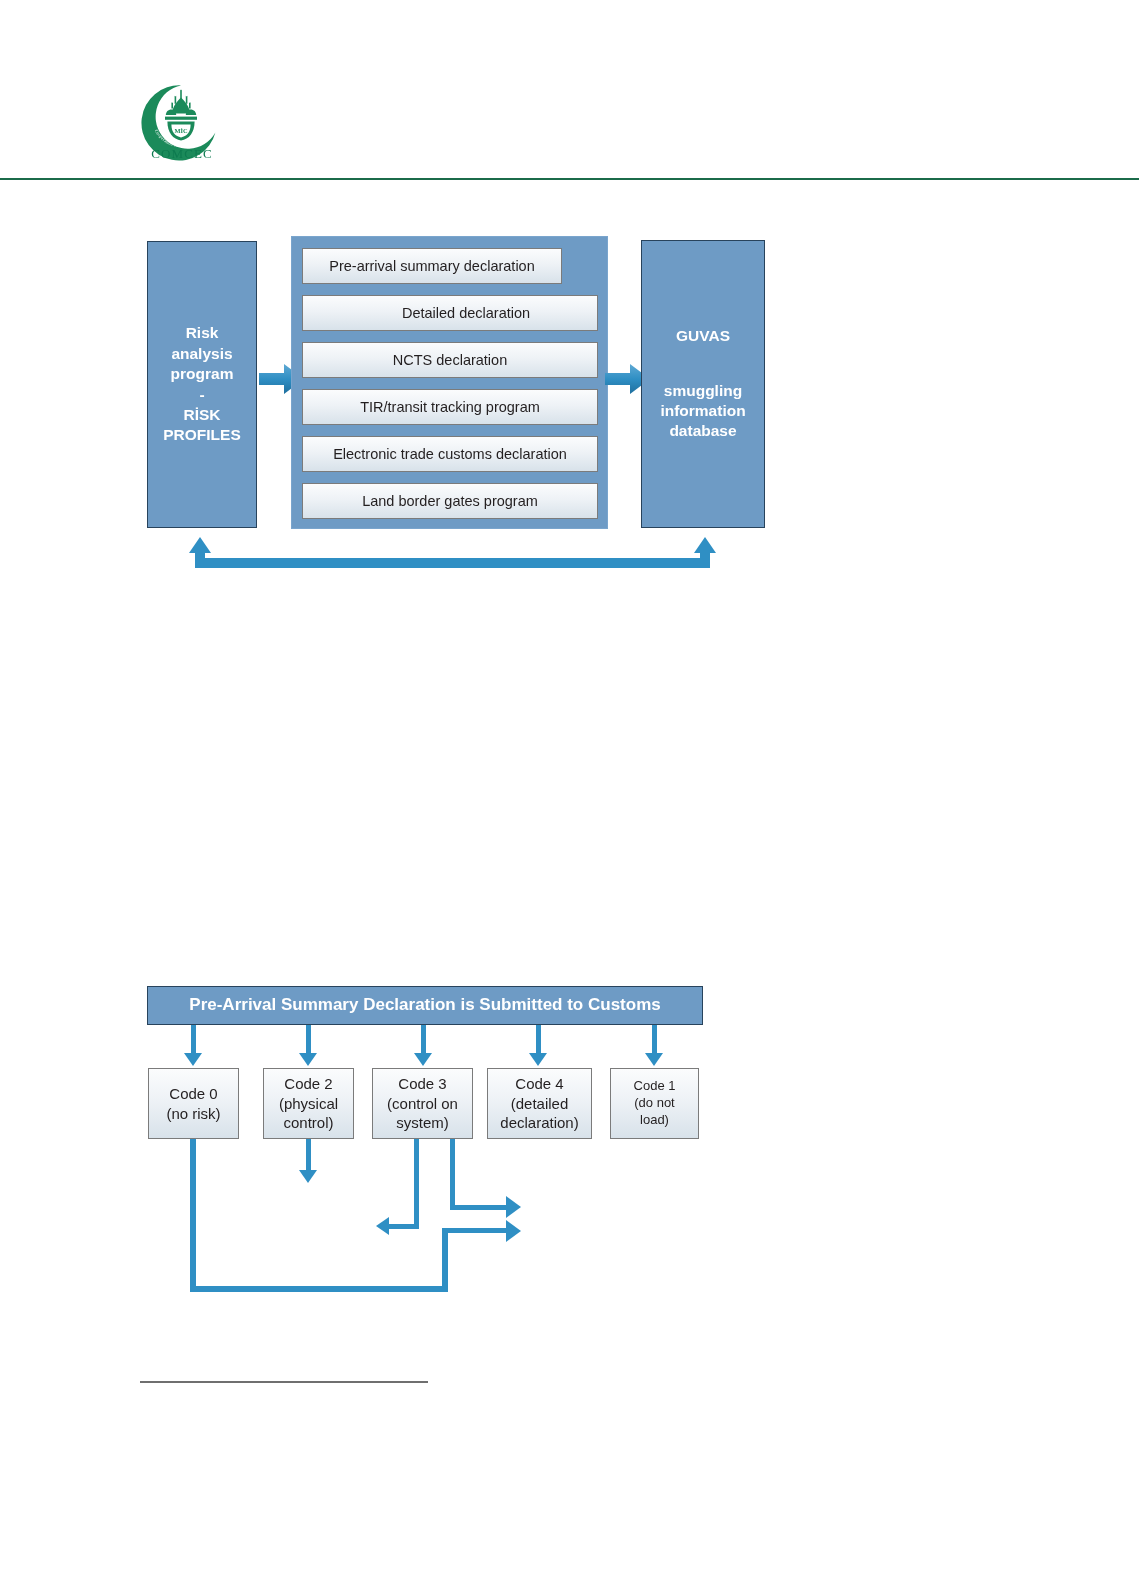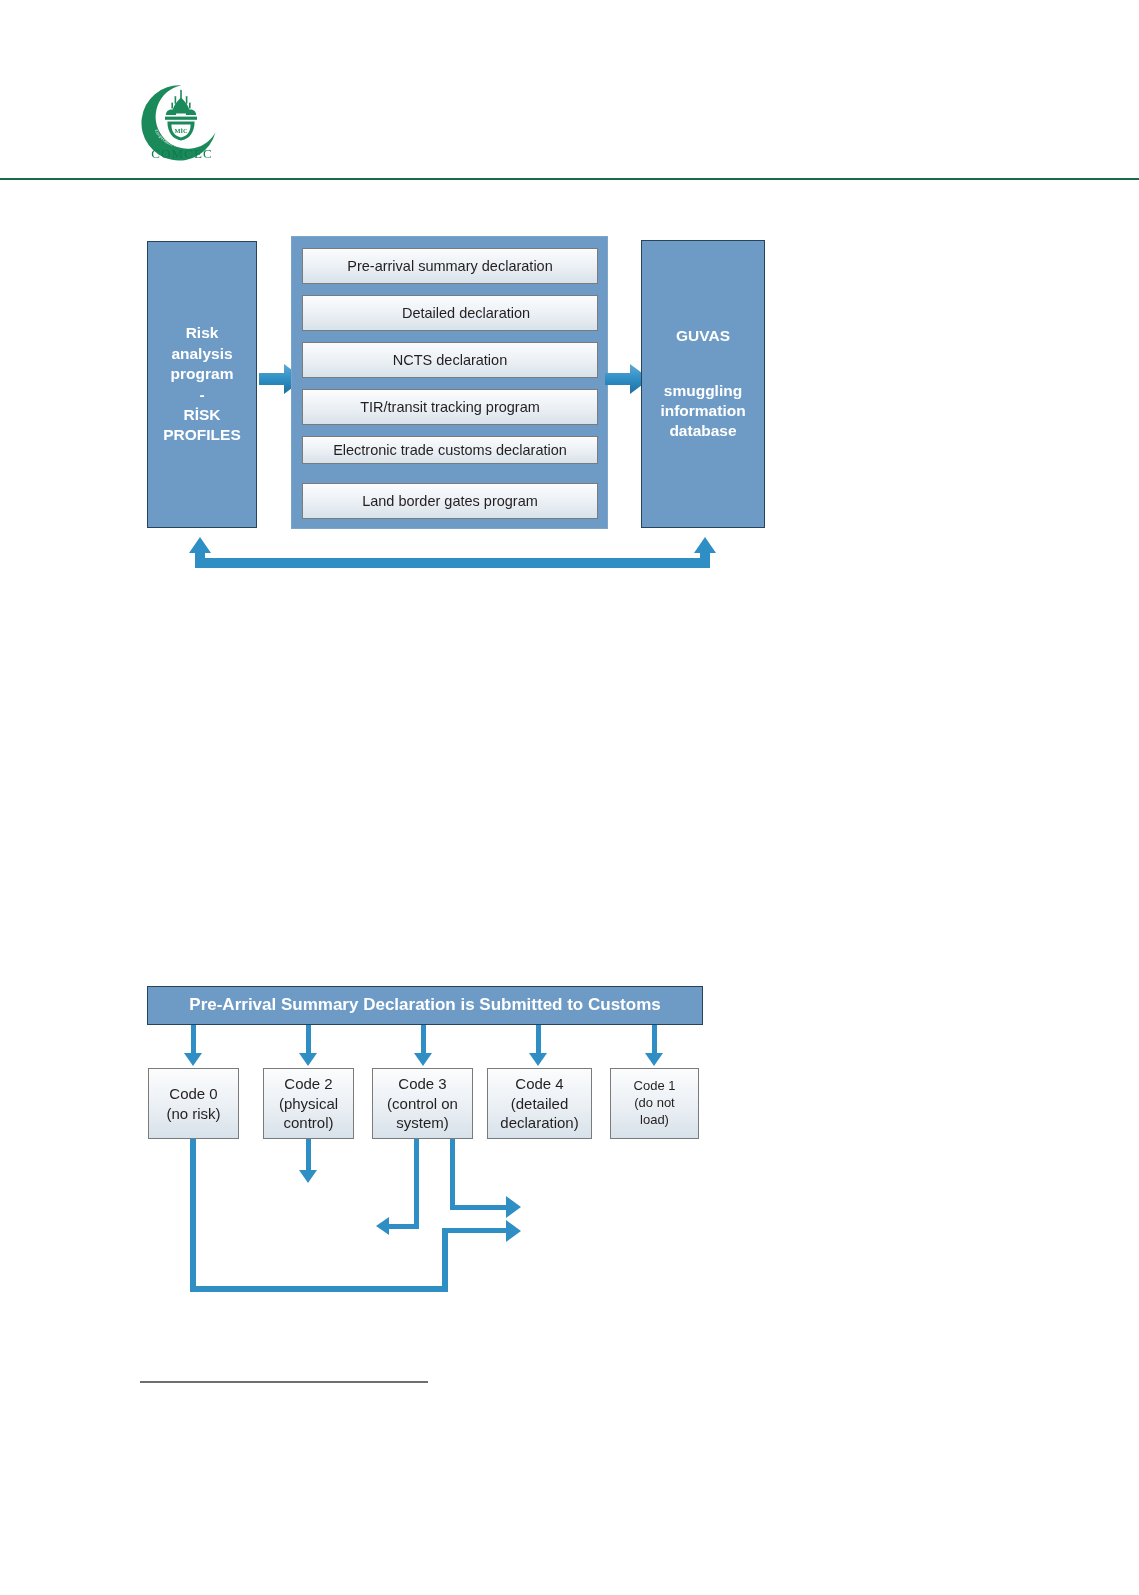--- a/index.html
+++ b/index.html
@@ -179,25 +179,25 @@
           <stop offset="50%" stop-color="#2f8fc4"></stop>
           <stop offset="100%" stop-color="#1f6f9e"></stop>
         </linearGradient>
       </defs>
       <path d="M0 11 L25 11 L25 2 L45 17 L25 32 L25 23 L0 23 Z" fill="url(#fa1)"></path>
     </svg>
   </div>
 
   <div class="group-panel" style="left:291px; top:236px; width:317px; height:293px;"></div>
 
-  <div class="grey-box" style="left:302px; top:248px; width:296px; height:36px; font-size:14.5px;">Pre-arrival summary declaration</div>
+  <div class="grey-box" style="left:302px; top:248px; width:260px; height:36px; font-size:14.5px;">Pre-arrival summary declaration</div>
   <div class="grey-box" style="left:302px; top:295px; width:296px; height:36px; font-size:14.5px;padding-left:32px;">Detailed declaration</div>
   <div class="grey-box" style="left:302px; top:389px; width:296px; height:36px; font-size:14.5px;">TIR/transit tracking program</div>
   <div class="grey-box" style="left:302px; top:342px; width:296px; height:36px; font-size:14.5px;">NCTS declaration</div>
-  <div class="grey-box" style="left:302px; top:436px; width:296px; height:28px; font-size:14.5px;">Electronic trade customs declaration</div>
+  <div class="grey-box" style="left:302px; top:436px; width:296px; height:36px; font-size:14.5px;">Electronic trade customs declaration</div>
   <div class="grey-box" style="left:302px; top:483px; width:296px; height:36px; font-size:14.5px;">Land border gates program</div>
 
   <div class="fat-arrow" style="left:605px; top:362px;">
     <svg viewBox="0 0 46 34" width="46" height="34">
       <defs>
         <linearGradient id="fa2" x1="0" y1="0" x2="0" y2="1">
           <stop offset="0%" stop-color="#5fa9d4"></stop>
           <stop offset="50%" stop-color="#2f8fc4"></stop>
           <stop offset="100%" stop-color="#1f6f9e"></stop>
         </linearGradient>

